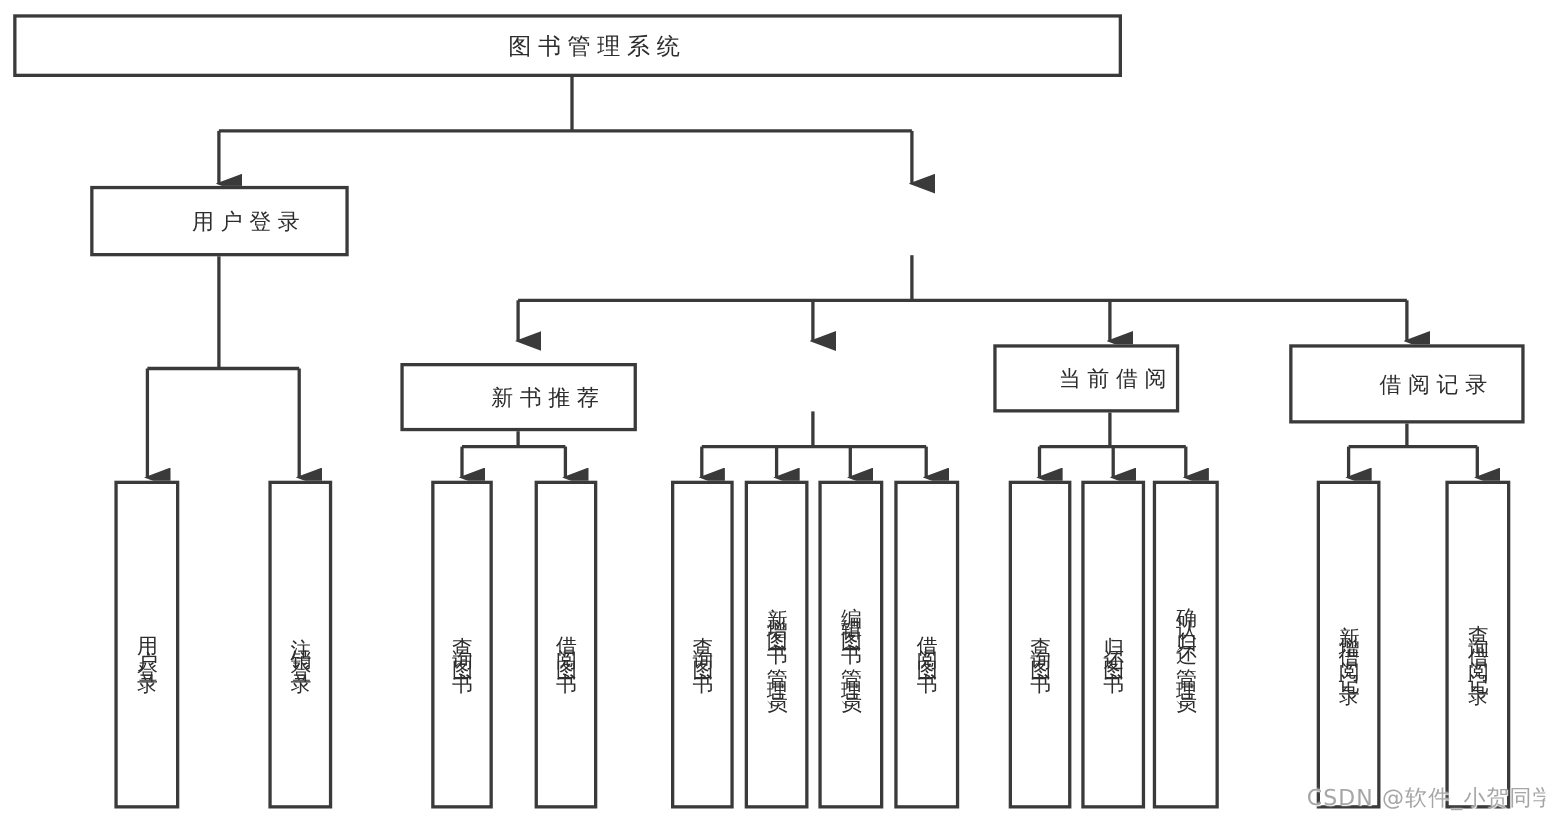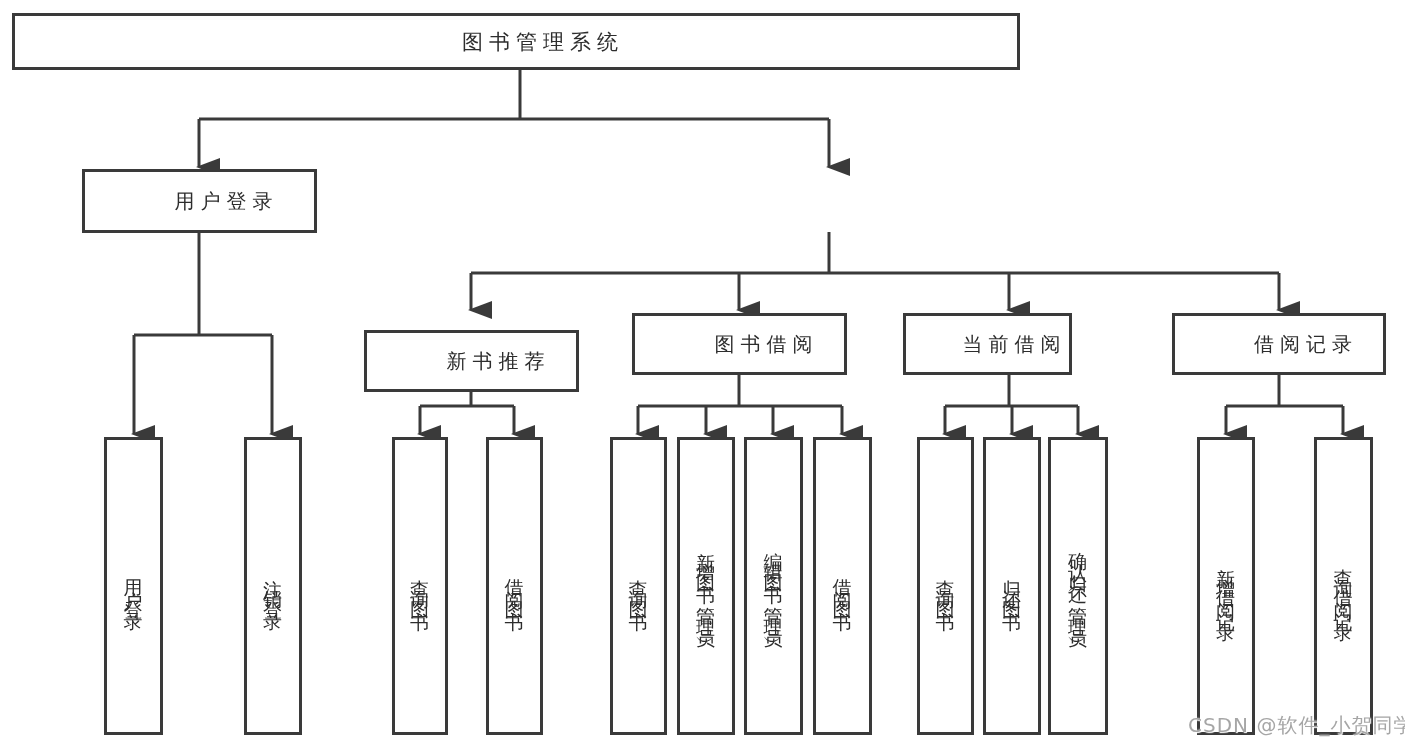--- a/index.html
+++ b/index.html
@@ -121,23 +121,22 @@
       <path d="M1226,406 V434" marker-end="url(#arrow)"></path>
       <path d="M1343,406 V434" marker-end="url(#arrow)"></path>
     </g>
   </svg>
 
   <div class="hnode" style="left:12px; top:13px; width:1008px; height:57px; font-size:21px;">图书管理系统</div>
 
   <div class="hnode" style="left:82px; top:169px; width:235px; height:64px;">用户登录</div>
 
   <div class="hnode" style="left:364px; top:330px; width:215px; height:62px;">新书推荐</div>
-  <div class="hnode" style="left:632px; top:313px; width:215px; height:62px;">图书借阅</div>
   <div class="hnode" style="left:903px; top:313px; width:169px; height:62px;">当前借阅</div>
-  <div class="hnode" style="left:1172px; top:313px; width:214px; height:62px;">借阅记录</div>
+  <div class="hnode" style="left:1172px; top:313px; width:214px; height:72px;">借阅记录</div>
 
   <div class="vnode" style="left:104px; width:59px;">
     <span>用户登录</span>
   </div>
   <div class="vnode" style="left:244px; width:58px;">
     <span>注销登录</span>
   </div>
 
   <div class="vnode" style="left:392px; width:56px;">
     <span>查询图书</span>

